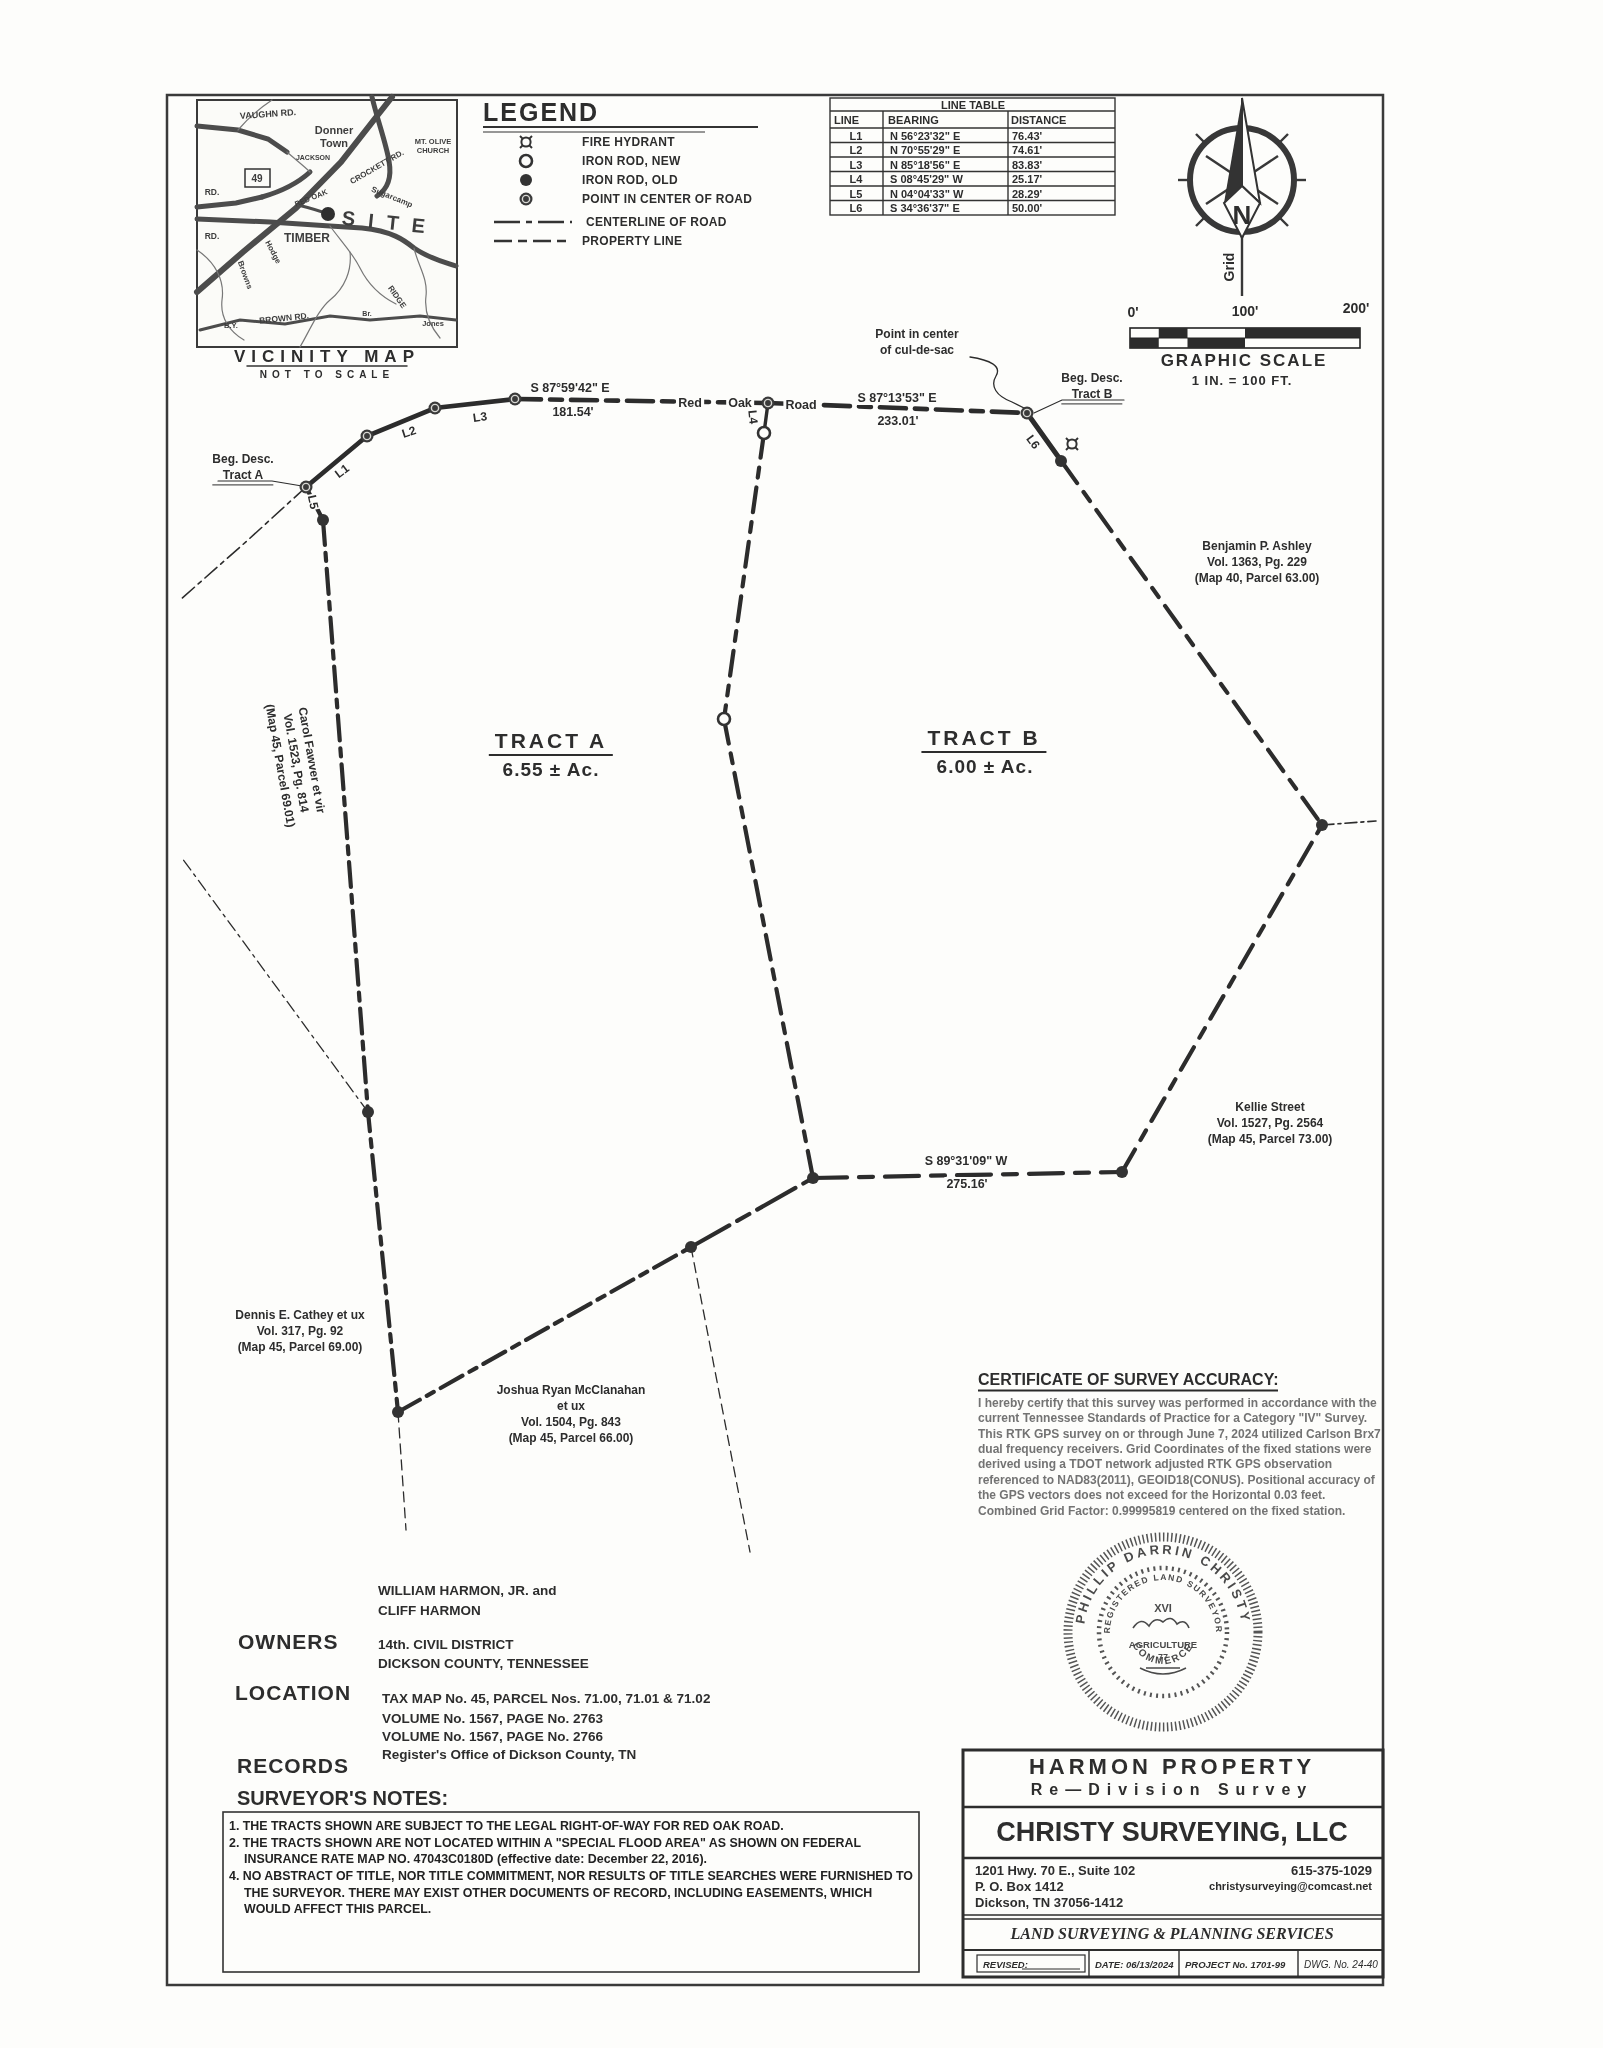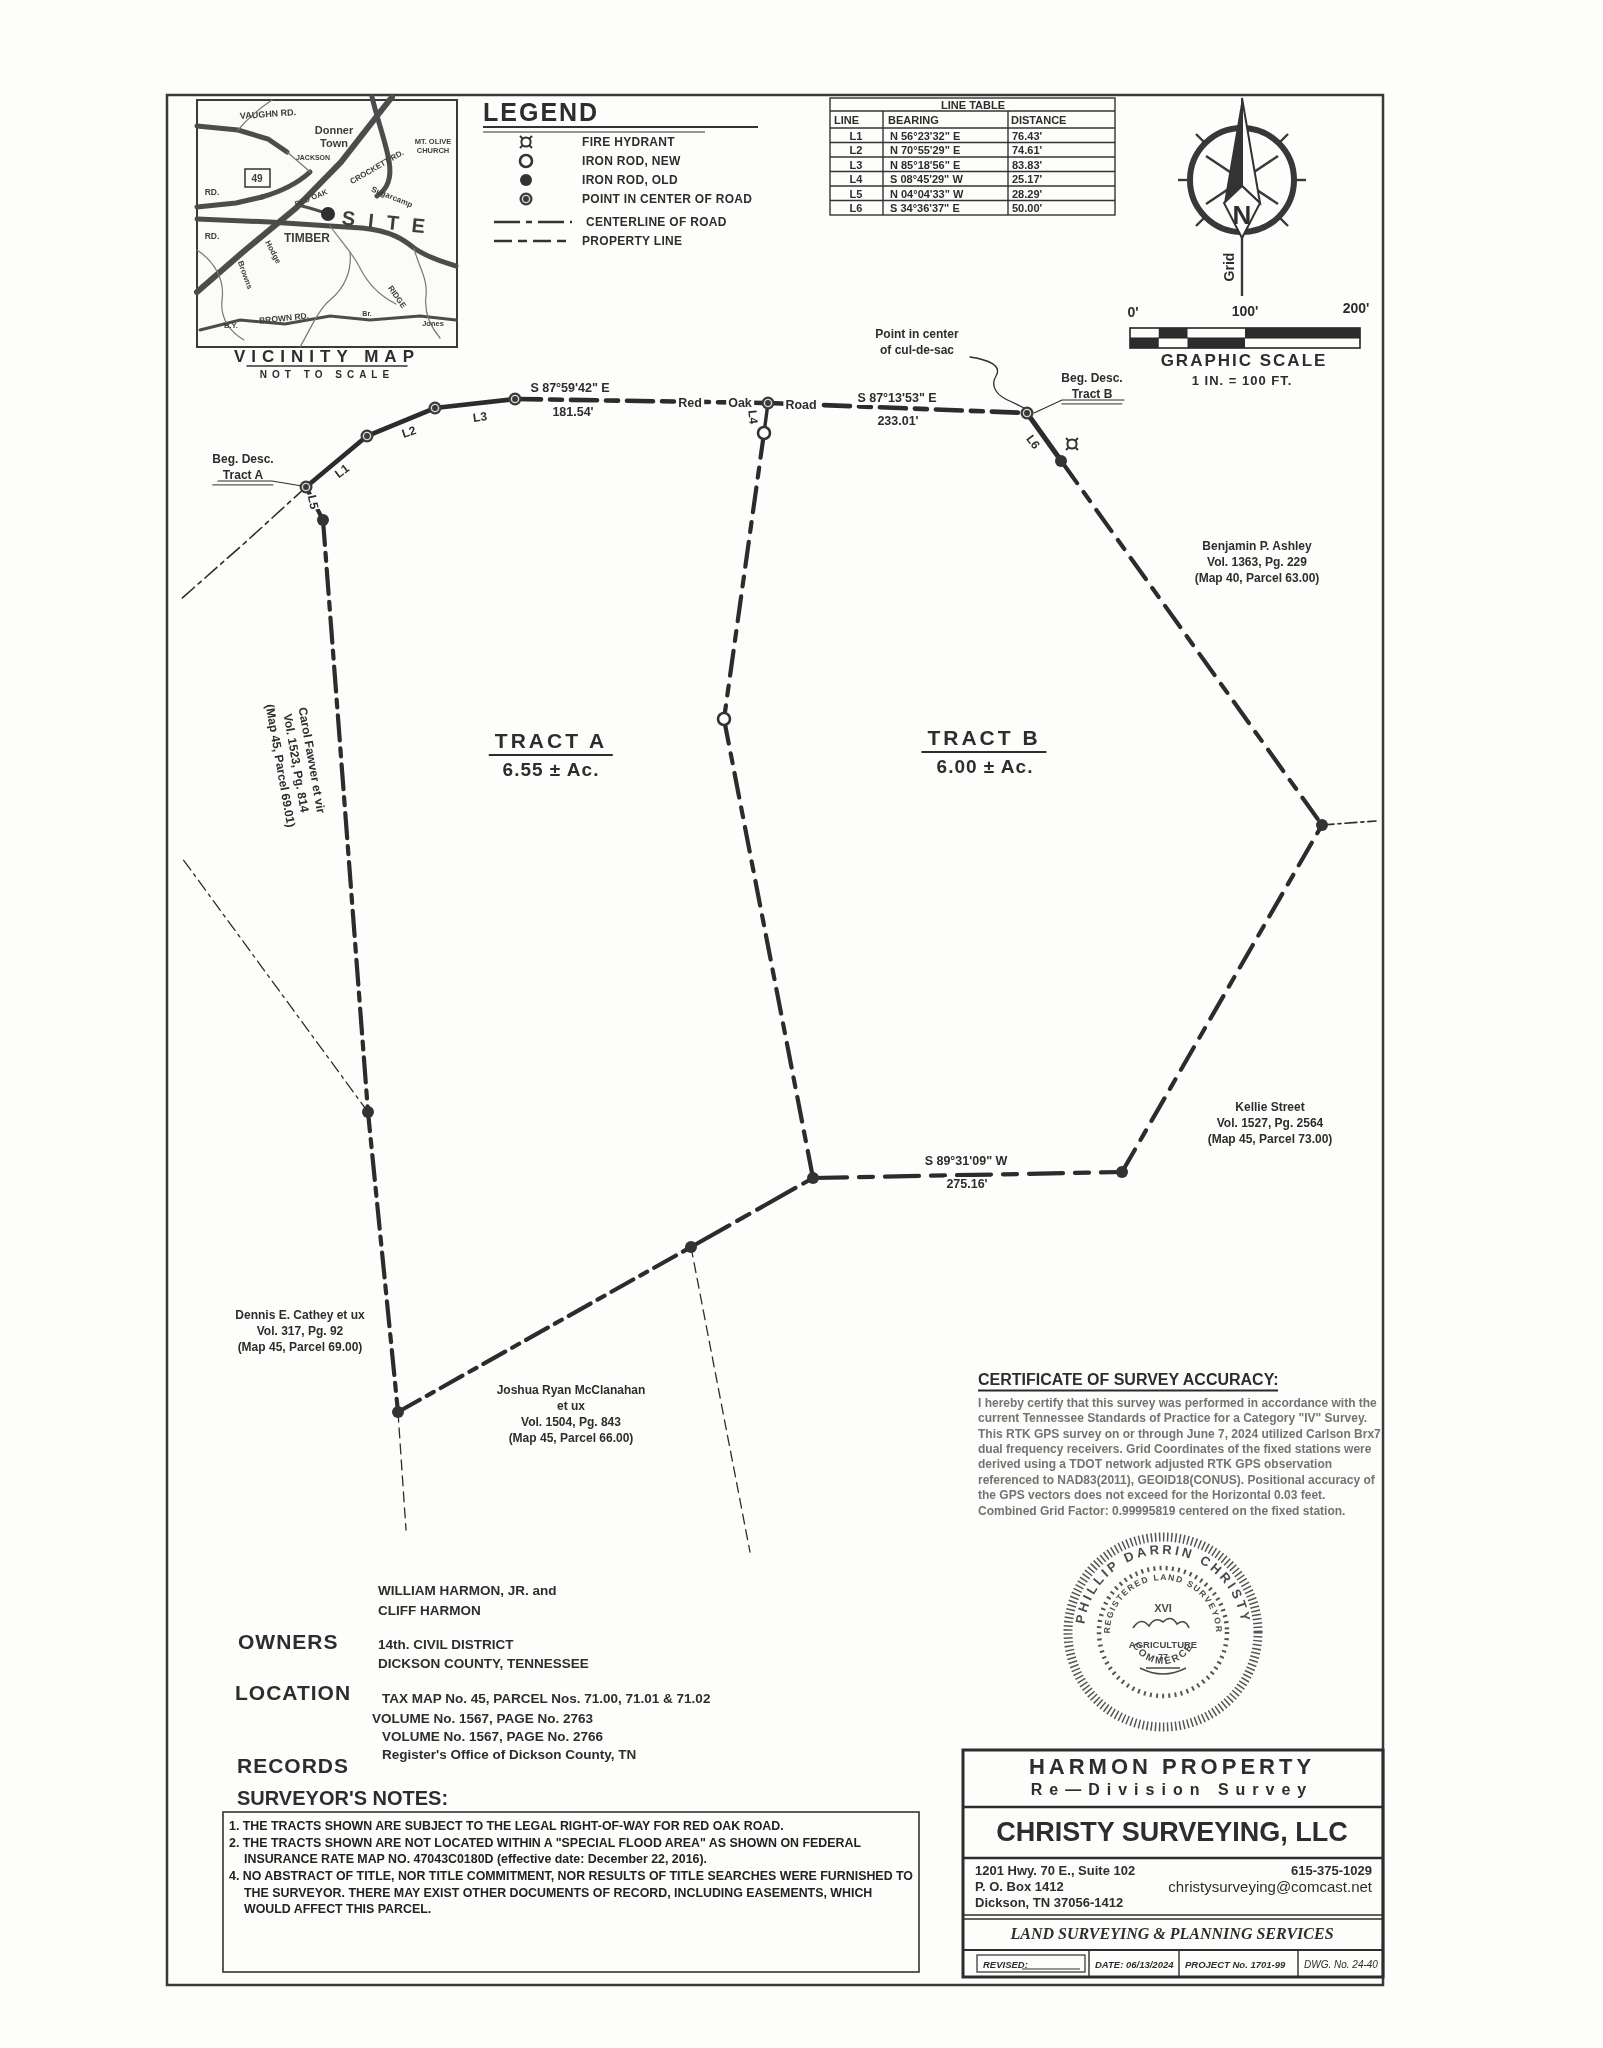--- a/index.html
+++ b/index.html
@@ -391,41 +391,41 @@
 </div>
 
 <div class="lft biglbl" style="left:238px;top:1602px">OWNERS</div>
 <div class="lft infoval" style="left:378px;top:1590px">WILLIAM HARMON, JR. and</div>
 <div class="lft infoval" style="left:378px;top:1610px">CLIFF HARMON</div>
 <div class="lft biglbl" style="left:235px;top:1653px">LOCATION</div>
 <div class="lft infoval" style="left:378px;top:1644px">14th. CIVIL DISTRICT</div>
 <div class="lft infoval" style="left:378px;top:1663px">DICKSON COUNTY, TENNESSEE</div>
 <div class="lft biglbl" style="left:237px;top:1726px">RECORDS</div>
 <div class="lft infoval" style="left:382px;top:1698px">TAX MAP No. 45, PARCEL Nos. 71.00, 71.01 &amp; 71.02</div>
-<div class="lft infoval" style="left:372px;top:1718px">VOLUME No. 1567, PAGE No. 2763</div>
+<div class="lft infoval" style="left:382px;top:1718px">VOLUME No. 1567, PAGE No. 2763</div>
 <div class="lft infoval" style="left:382px;top:1736px">VOLUME No. 1567, PAGE No. 2766</div>
 <div class="lft infoval" style="left:382px;top:1754px">Register's Office of Dickson County, TN</div>
 
 <div class="lft" style="left:237px;top:1798px;font-size:20px;font-weight:800">SURVEYOR'S NOTES:</div>
 <div class="notes">
   <div>1. THE TRACTS SHOWN ARE SUBJECT TO THE LEGAL RIGHT-OF-WAY FOR RED OAK ROAD.</div>
   <div>2. THE TRACTS SHOWN ARE NOT LOCATED WITHIN A "SPECIAL FLOOD AREA" AS SHOWN ON FEDERAL INSURANCE RATE MAP NO. 47043C0180D (effective date: December 22, 2016).</div>
   <div>4. NO ABSTRACT OF TITLE, NOR TITLE COMMITMENT, NOR RESULTS OF TITLE SEARCHES WERE FURNISHED TO THE SURVEYOR.  THERE MAY EXIST OTHER DOCUMENTS OF RECORD, INCLUDING EASEMENTS, WHICH WOULD AFFECT THIS PARCEL.</div>
 </div>
 
 <div class="lft" style="left:978px;top:1381px;font-size:16px;font-weight:800;border-bottom:2px solid #2a2a2a;padding-bottom:1px">CERTIFICATE OF SURVEY ACCURACY:</div>
 <div class="cert">I hereby certify that this survey was performed in accordance with the current Tennessee Standards of Practice for a Category "IV" Survey. This RTK GPS survey on or through June 7, 2024 utilized Carlson Brx7 dual frequency receivers.  Grid Coordinates of the fixed stations were derived using a TDOT network adjusted RTK GPS observation referenced to NAD83(2011), GEOID18(CONUS).  Positional accuracy of the GPS vectors does not exceed for the Horizontal 0.03 feet.  Combined Grid Factor: 0.99995819 centered on the fixed station.</div>
 
 <div class="ctr" style="left:1172px;top:1767px;font-size:22px;font-weight:800;letter-spacing:4px">HARMON PROPERTY</div>
 <div class="ctr" style="left:1172px;top:1790px;font-size:16px;font-weight:600;letter-spacing:7px">Re—Division Survey</div>
 <div class="ctr" style="left:1172px;top:1832px;font-size:27px;font-weight:800">CHRISTY SURVEYING, LLC</div>
 <div class="lft" style="left:975px;top:1870px;font-size:13px;font-weight:700">1201 Hwy. 70 E., Suite 102</div>
 <div class="lft" style="left:975px;top:1886px;font-size:13px;font-weight:700">P. O. Box 1412</div>
 <div class="lft" style="left:975px;top:1902px;font-size:13px;font-weight:700">Dickson, TN 37056-1412</div>
 <div class="rgt" style="left:1372px;top:1870px;font-size:13px;font-weight:700">615-375-1029</div>
-<div class="rgt" style="left:1372px;top:1886px;font-size:15px;font-weight:400">christysurveying@comcast.net</div>
+<div class="rgt" style="left:1372px;top:1886px;font-size:11px;font-weight:700">christysurveying@comcast.net</div>
 <div class="ctr serif" style="left:1172px;top:1934px;font-size:16px;font-weight:700;font-style:italic">LAND SURVEYING &amp; PLANNING SERVICES</div>
 <div class="lft" style="left:983px;top:1964px;font-size:9.5px;font-weight:700;font-style:italic">REVISED:</div>
 <div class="lft" style="left:1095px;top:1964px;font-size:9.5px;font-weight:700;font-style:italic">DATE: 06/13/2024</div>
 <div class="lft" style="left:1185px;top:1964px;font-size:9.5px;font-weight:700;font-style:italic">PROJECT No. 1701-99</div>
 <div class="lft" style="left:1304px;top:1964px;font-size:10px;font-weight:400;font-style:italic">DWG. No. 24-40</div>
 
 </div>
 
 </body></html>

